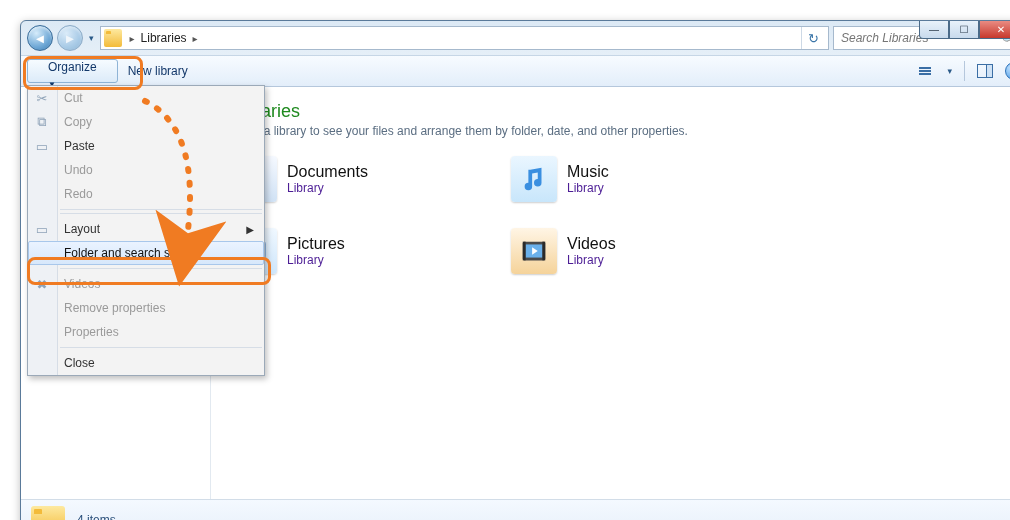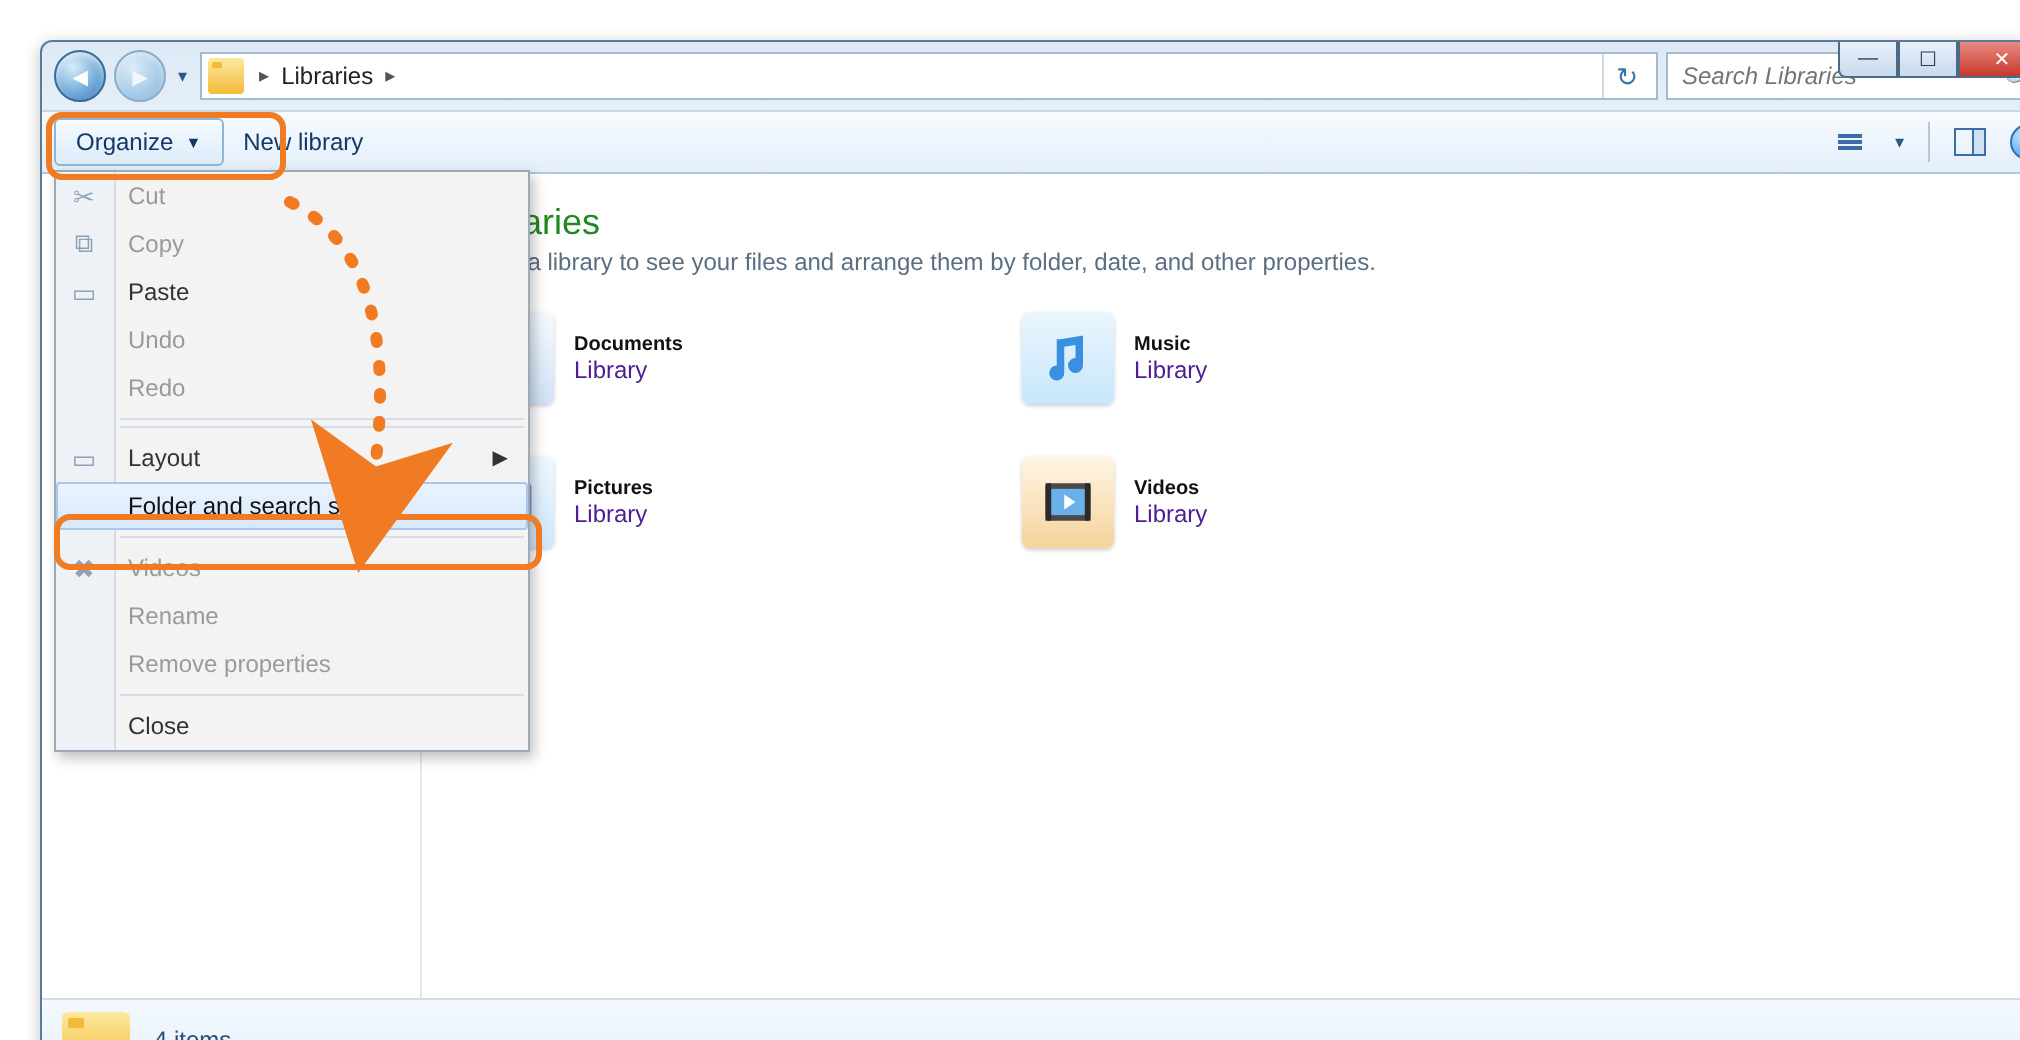--- a/index.html
+++ b/index.html
@@ -90,29 +90,30 @@
   .toolbar {
     height: 32px;
     background: linear-gradient(#f7fbff, #e3eefa);
     border-top: 1px solid #c6d6e6;
     border-bottom: 1px solid #b5c7dc;
     display:flex; align-items:center;
     padding: 0 6px;
     gap: 10px;
   }
   .organize-btn {
-    display:flex; align-items:center;
+    display:flex; 
     gap:6px;
     height: 24px;
-    padding: 0 10px;
+    padding: 0 20px;
     border: 1px solid #8fb4d6;
     border-radius: 3px;
     background: linear-gradient(#f6fbff,#dcebf9);
     color:#13386a;
     font-size:12px;
+    flex-direction:column;
   }
   .organize-btn .caret { font-size:8px; color:#13386a;}
   .tool-link { color:#13386a; font-size:12px; }
   .toolbar-right { margin-left:auto; display:flex; align-items:center; gap:10px; }
   .ticon { width:20px; height:20px; display:flex; align-items:center; justify-content:center; color:#3a6ea5; font-size:14px;}
   .ticon.help { width:18px; height:18px; border-radius:50%; background: radial-gradient(circle at 30% 30%, #bfe1ff, #3a8fe0); color:#fff; font-size:12px; font-weight:bold; border:1px solid #2d72b8;}
   .view-ic { display:flex; flex-direction:column; gap:1px;}
   .view-ic i { display:block; width:12px; height:2px; background:#3a6ea5;}
   .toolbar-sep { width:1px; height:20px; background:#b5c7dc;}
   .preview-pane-ic { width:16px; height:14px; border:1px solid #3a6ea5; position:relative;}
@@ -140,21 +141,21 @@
   .lib .ic {
     width:46px; height:46px; border-radius:4px;
     display:flex; align-items:center; justify-content:center;
     box-shadow: 0 1px 2px rgba(0,0,0,.2);
   }
   .ic.docs { background: linear-gradient(#f5f9ff,#d0e2f5);}
   .ic.music{ background: linear-gradient(#eaf6ff,#c8e6fb);}
   .ic.pics { background: linear-gradient(#f0f8ff,#cee6fb);}
   .ic.vids { background: linear-gradient(#fff5e5,#f5d39a);}
   .ic svg { width:30px; height:30px; }
-  .lib .txt b { display:block; font-size:10px; color:#111; font-weight:700;}
+  .lib .txt b { display:block; font-size:16px; color:#111; font-weight:400;}
   .lib .txt span { color:#4c1d95; font-size:12px;}
 
   
   .statusbar {
     height: 40px;
     border-top: 1px solid #d2dde8;
     background: linear-gradient(#f4f9ff,#e6effa);
     display:flex; align-items:center;
     padding: 0 10px;
     gap: 12px;
@@ -379,24 +380,24 @@
     </div>
     <div class="mitem hover">
       <span>Folder and search search</span>
     </div>
     <div class="msep"></div>
     <div class="mitem disabled">
       <span class="micon">✖</span>
       <span>Videos</span>
     </div>
     <div class="mitem disabled">
-      <span>Rename</span>
-    </div>
-    <div class="mitem disabled">
       <span>Remove properties</span>
+    </div>
+    <div class="mitem disabled">
+      <span>Properties</span>
     </div>
     <div class="msep"></div>
     <div class="mitem">
       <span>Close</span>
     </div>
   </div>
 
   <div class="hl organize"></div>
   <div class="hl fso"></div>
   <div class="dotted-arrow">

